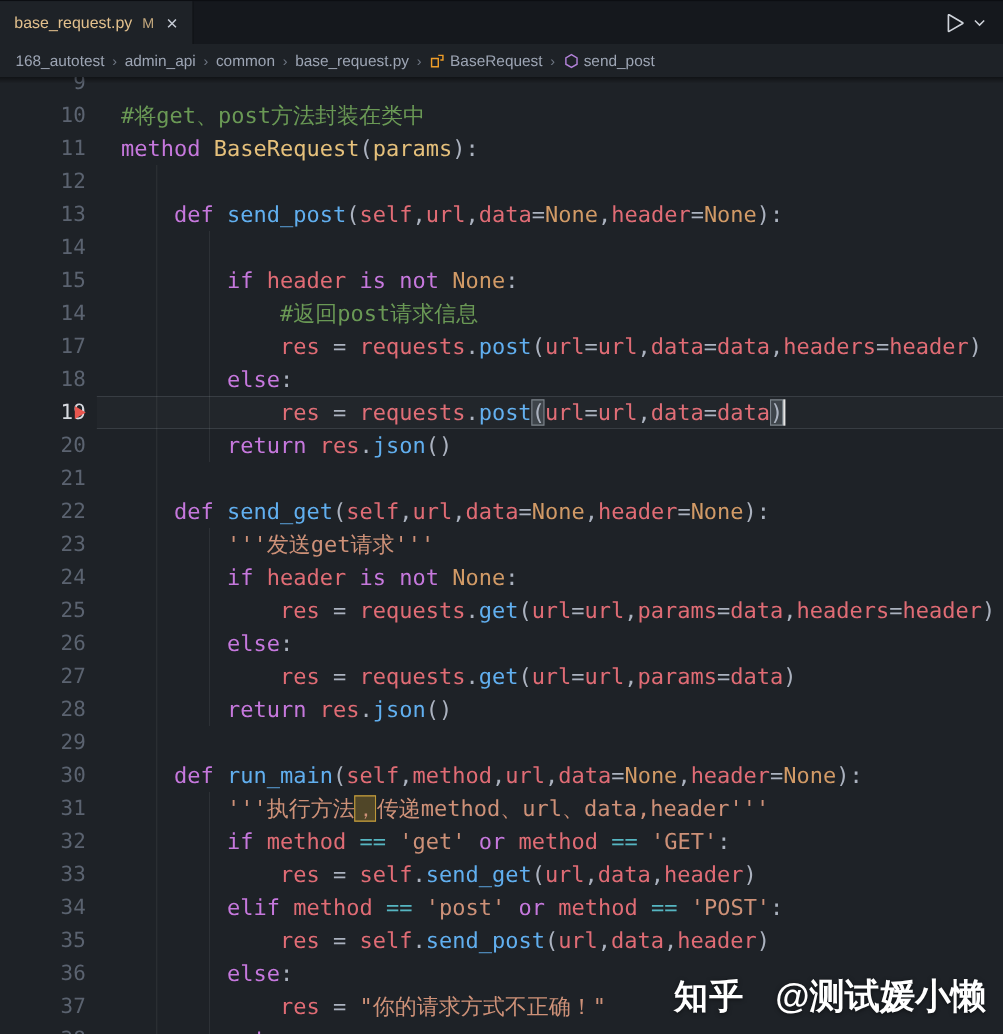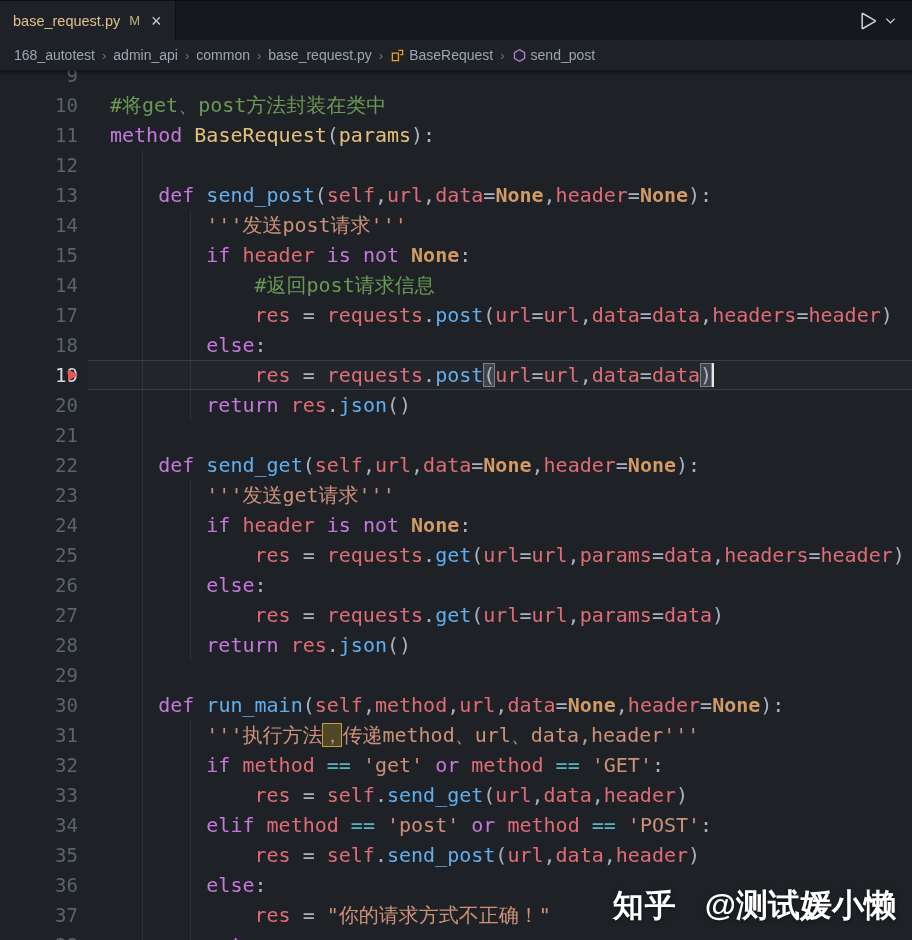--- a/index.html
+++ b/index.html
@@ -34,21 +34,21 @@
 
   .editor{position:absolute; top:70px; left:0; right:0; bottom:0; overflow:hidden;
           font-family:"DejaVu Sans Mono","Liberation Mono",monospace; font-size:20px; cursor:text;}
   .code-inner{position:absolute; top:-10px; left:0; width:100%;}
   .guide{position:absolute; width:1px; background:rgba(255,255,255,.07); pointer-events:none;}
   .line{display:flex; height:30px; line-height:30px; position:relative; white-space:pre;padding-left:16px;}
   .ln{width:62px; flex:0 0 62px; text-align:right; color:var(--ln); font-size:19px; user-select:none;}
   .code{margin-left:32px;}
   .tok-p{color:var(--txt);} .tok-k{color:var(--kw);} .tok-f{color:var(--fn);}
   .tok-v{color:var(--vr);} .tok-s{color:var(--str);} .tok-c{color:var(--com);}
-  .tok-n{color:var(--const);font-weight:bold;} .tok-y{color:var(--cls);} .tok-o{color:var(--op);}
+  .tok-n{color:var(--const);} .tok-y{color:var(--cls);} .tok-o{color:var(--op);}
   .tok-B{color:var(--txt); background:rgba(120,130,140,.32); box-shadow:inset 0 0 0 1px rgba(175,185,195,.55);}
   .tok-U{color:var(--str); background:rgba(212,167,44,.28); box-shadow:inset 0 0 0 1px #c8a03c;}
   .line.active::after{content:""; position:absolute; left:88px; right:0; top:0; bottom:0;
        border-top:1px solid rgba(165,175,190,.17); border-bottom:1px solid rgba(165,175,190,.17);
        background:rgba(255,255,255,.02); pointer-events:none;}
   .line.active .ln{color:var(--ln-active);}
   .gutter-arrow{position:absolute; left:68px; top:50%; transform:translateY(-50%); width:0; height:0;
        border-left:10px solid var(--arrow); border-top:6px solid transparent; border-bottom:6px solid transparent;}
   .cursor{display:inline-block; width:2px; height:24px; background:#e6e6e6; vertical-align:-5px;}
 
@@ -123,21 +123,21 @@
     <div class="code-inner" id="code-inner">
         <div class="guide" style="left: 142px; top: 90px; height: 810px;"></div>
         <div class="guide" style="left: 190px; top: 150px; height: 210px;"></div>
         <div class="guide" style="left: 190px; top: 420px; height: 180px;"></div>
         <div class="guide" style="left: 190px; top: 660px; height: 240px;"></div>
         <div class="line"><div class="ln">9</div><div class="code"></div></div>
         <div class="line"><div class="ln">10</div><div class="code"><span class="tok-c">#将get、post方法封装在类中</span></div></div>
         <div class="line"><div class="ln">11</div><div class="code"><span class="tok-k">method</span><span class="tok-p"> </span><span class="tok-y">BaseRequest</span><span class="tok-p">(</span><span class="tok-y">params</span><span class="tok-p">):</span></div></div>
         <div class="line"><div class="ln">12</div><div class="code"></div></div>
         <div class="line"><div class="ln">13</div><div class="code"><span class="tok-p">    </span><span class="tok-k">def</span><span class="tok-p"> </span><span class="tok-f">send_post</span><span class="tok-p">(</span><span class="tok-v">self</span><span class="tok-p">,</span><span class="tok-v">url</span><span class="tok-p">,</span><span class="tok-v">data</span><span class="tok-p">=</span><span class="tok-n">None</span><span class="tok-p">,</span><span class="tok-v">header</span><span class="tok-p">=</span><span class="tok-n">None</span><span class="tok-p">):</span></div></div>
-        <div class="line"><div class="ln">14</div><div class="code"><span class="tok-p">        </span><span class="tok-s">'''发送post请求'''</span></div></div>
+        <div class="line"><div class="ln">14</div></div>
         <div class="line"><div class="ln">15</div><div class="code"><span class="tok-p">        </span><span class="tok-k">if</span><span class="tok-p"> </span><span class="tok-v">header</span><span class="tok-p"> </span><span class="tok-k">is</span><span class="tok-p"> </span><span class="tok-k">not</span><span class="tok-p"> </span><span class="tok-n">None</span><span class="tok-p">:</span></div></div>
         <div class="line"><div class="ln">14</div><div class="code"><span class="tok-p">            </span><span class="tok-c">#返回post请求信息</span></div></div>
         <div class="line"><div class="ln">17</div><div class="code"><span class="tok-p">            </span><span class="tok-v">res</span><span class="tok-p"> = </span><span class="tok-v">requests</span><span class="tok-p">.</span><span class="tok-f">post</span><span class="tok-p">(</span><span class="tok-v">url</span><span class="tok-p">=</span><span class="tok-v">url</span><span class="tok-p">,</span><span class="tok-v">data</span><span class="tok-p">=</span><span class="tok-v">data</span><span class="tok-p">,</span><span class="tok-v">headers</span><span class="tok-p">=</span><span class="tok-v">header</span><span class="tok-p">)</span></div></div>
         <div class="line"><div class="ln">18</div><div class="code"><span class="tok-p">        </span><span class="tok-k">else</span><span class="tok-p">:</span></div></div>
         <div class="line active"><div class="ln">19</div><span class="gutter-arrow"></span><div class="code"><span class="tok-p">            </span><span class="tok-v">res</span><span class="tok-p"> = </span><span class="tok-v">requests</span><span class="tok-p">.</span><span class="tok-f">post</span><span class="tok-B">(</span><span class="tok-v">url</span><span class="tok-p">=</span><span class="tok-v">url</span><span class="tok-p">,</span><span class="tok-v">data</span><span class="tok-p">=</span><span class="tok-v">data</span><span class="tok-B">)</span><span class="cursor"></span></div></div>
         <div class="line"><div class="ln">20</div><div class="code"><span class="tok-p">        </span><span class="tok-k">return</span><span class="tok-p"> </span><span class="tok-v">res</span><span class="tok-p">.</span><span class="tok-f">json</span><span class="tok-p">()</span></div></div>
         <div class="line"><div class="ln">21</div><div class="code"></div></div>
         <div class="line"><div class="ln">22</div><div class="code"><span class="tok-p">    </span><span class="tok-k">def</span><span class="tok-p"> </span><span class="tok-f">send_get</span><span class="tok-p">(</span><span class="tok-v">self</span><span class="tok-p">,</span><span class="tok-v">url</span><span class="tok-p">,</span><span class="tok-v">data</span><span class="tok-p">=</span><span class="tok-n">None</span><span class="tok-p">,</span><span class="tok-v">header</span><span class="tok-p">=</span><span class="tok-n">None</span><span class="tok-p">):</span></div></div>
         <div class="line"><div class="ln">23</div><div class="code"><span class="tok-p">        </span><span class="tok-s">'''发送get请求'''</span></div></div>
         <div class="line"><div class="ln">24</div><div class="code"><span class="tok-p">        </span><span class="tok-k">if</span><span class="tok-p"> </span><span class="tok-v">header</span><span class="tok-p"> </span><span class="tok-k">is</span><span class="tok-p"> </span><span class="tok-k">not</span><span class="tok-p"> </span><span class="tok-n">None</span><span class="tok-p">:</span></div></div>

